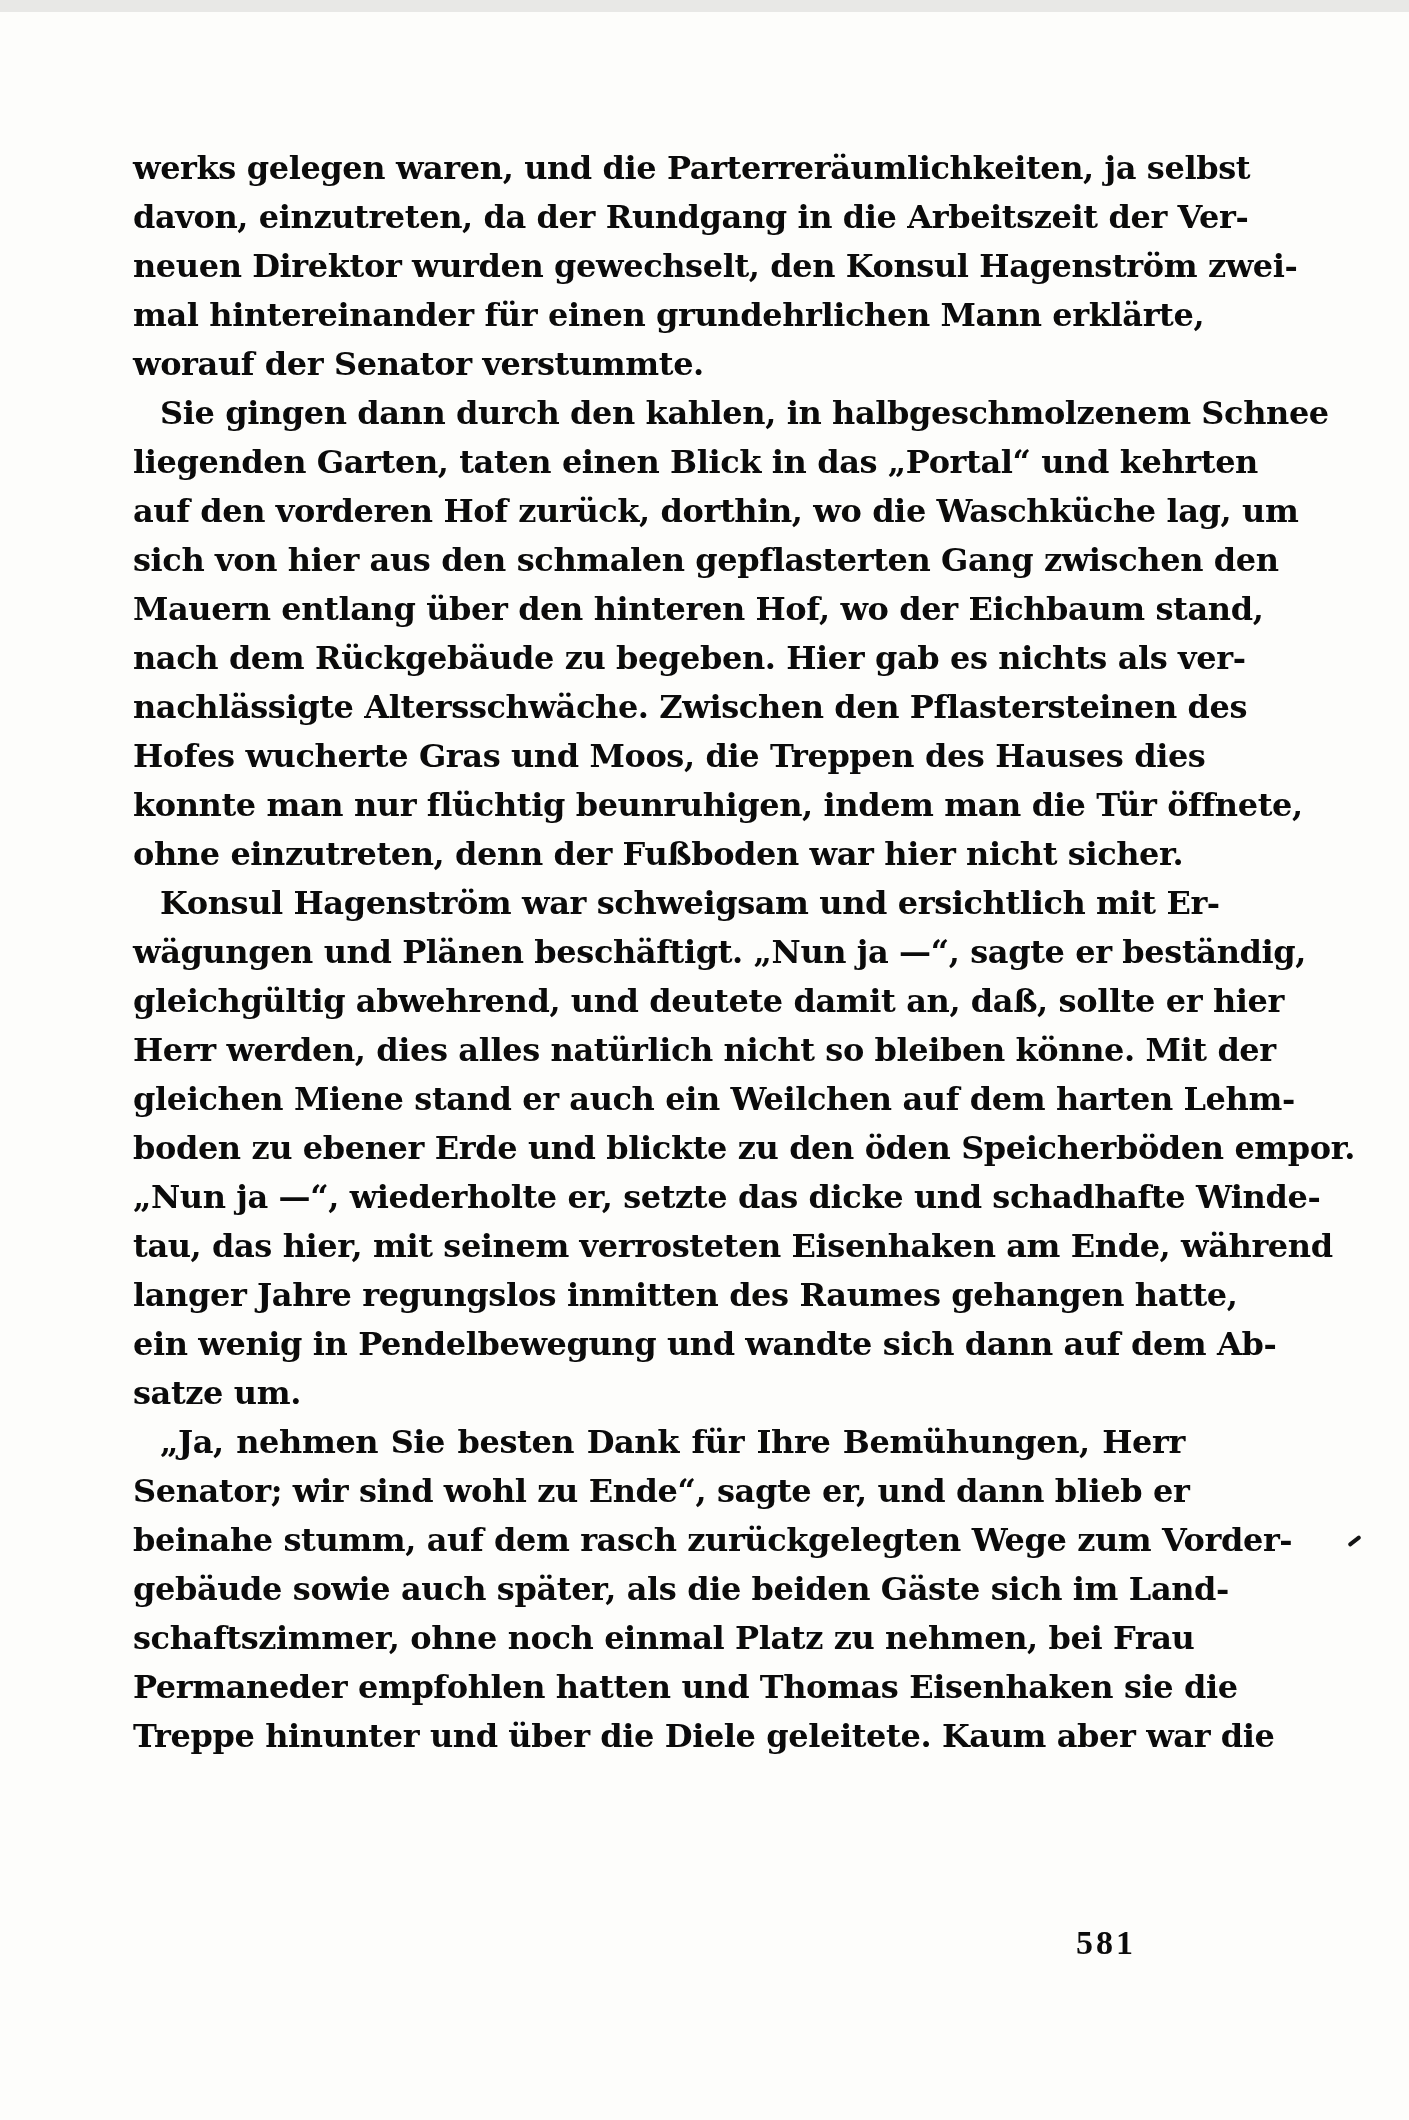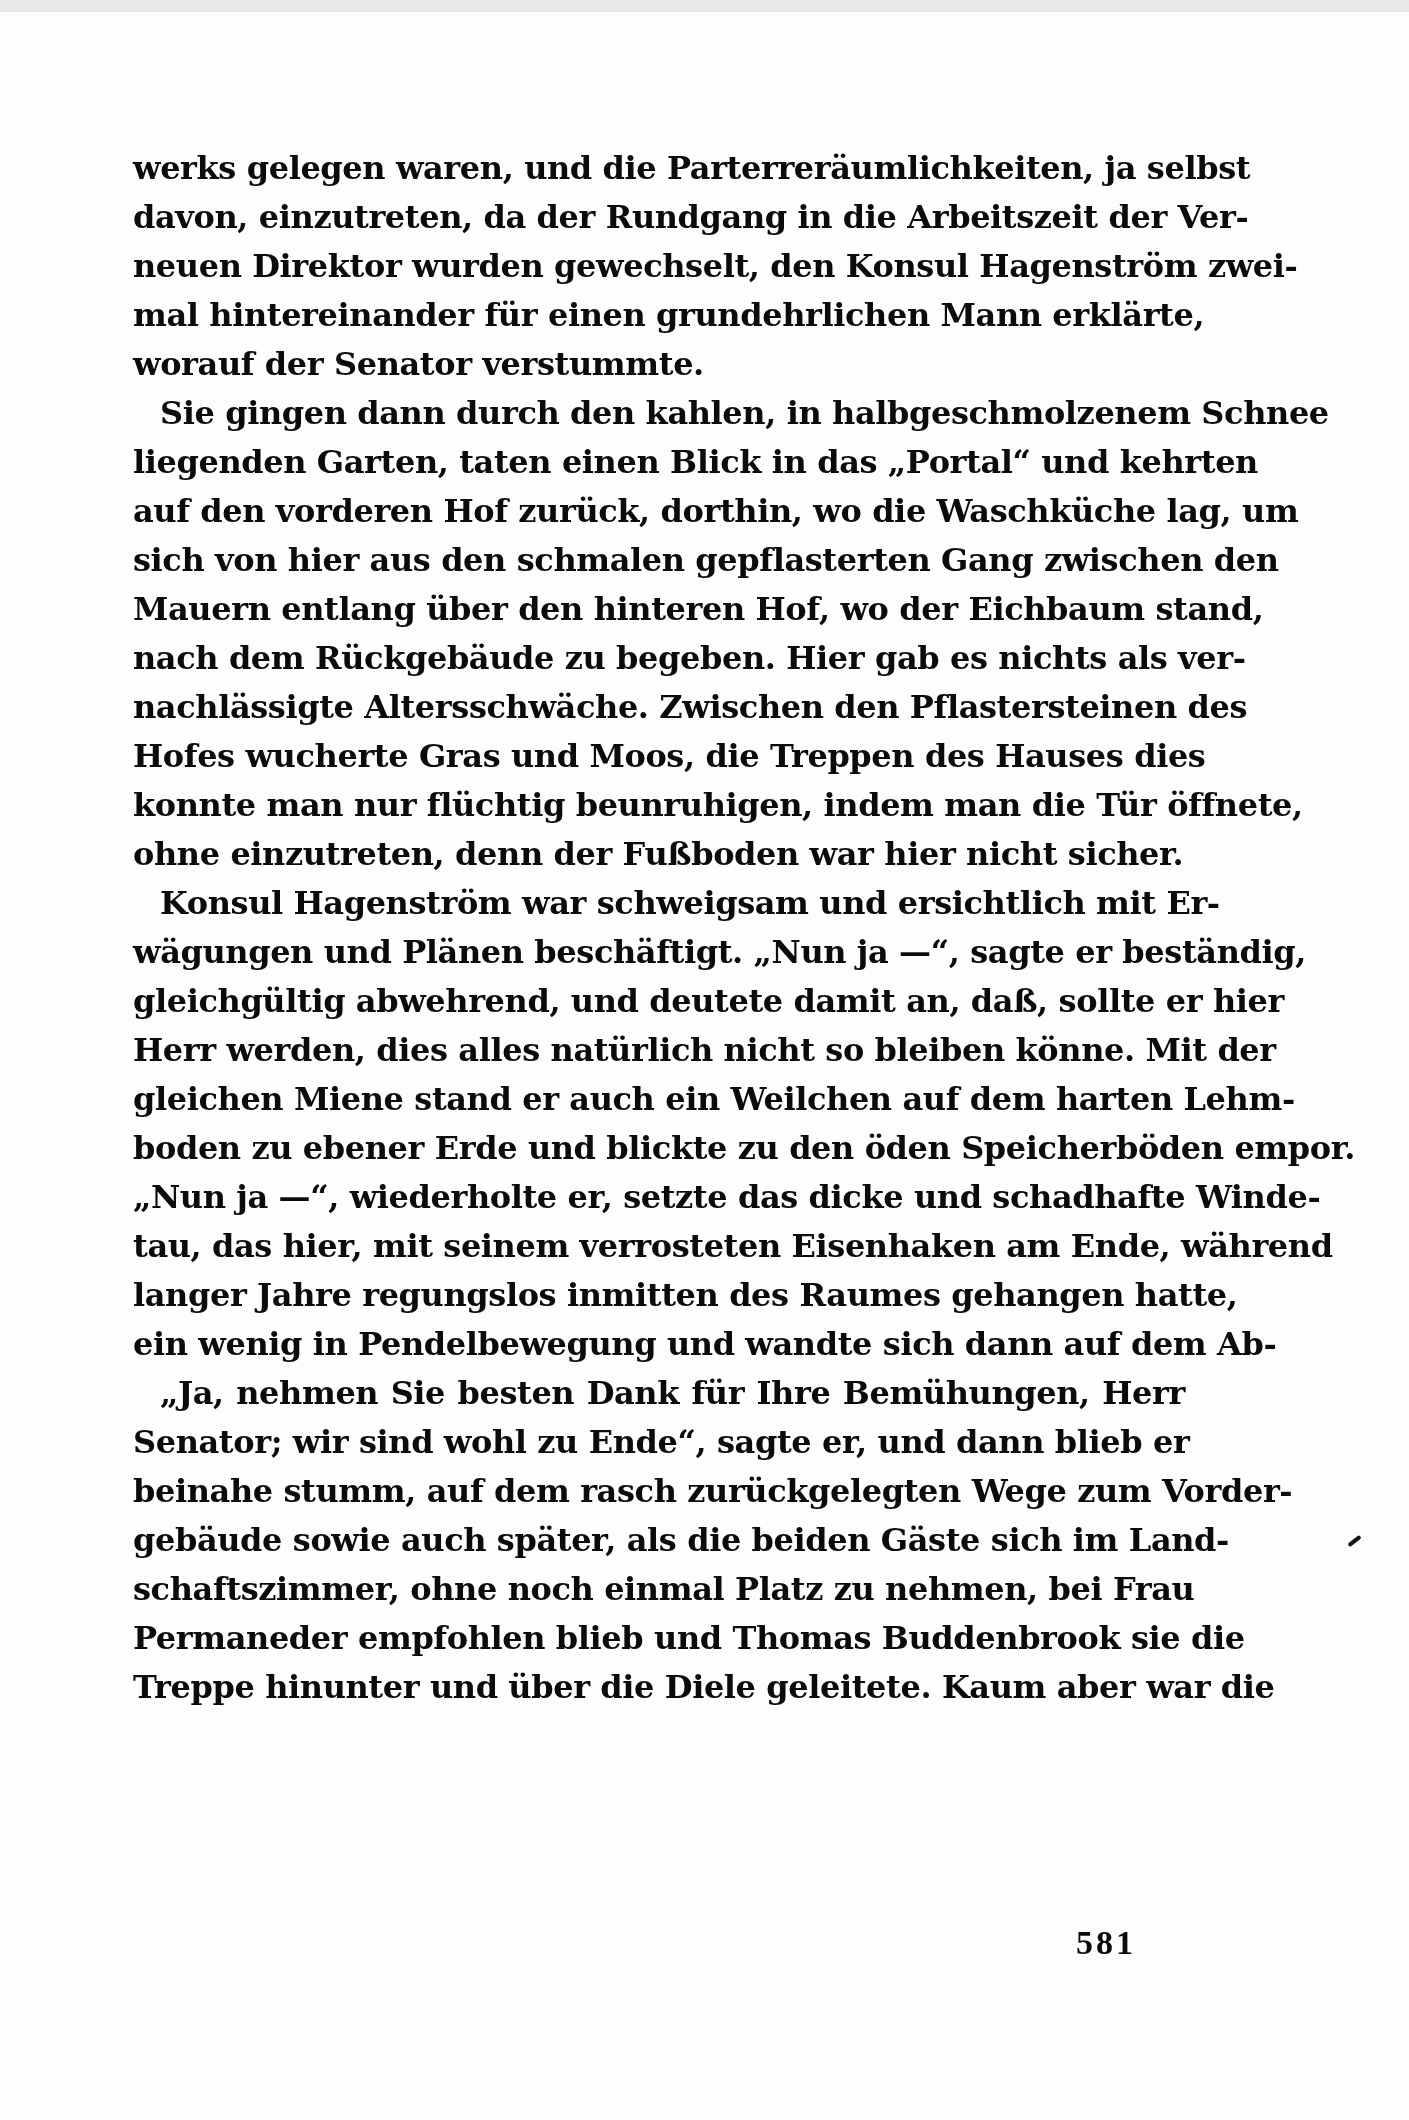--- a/index.html
+++ b/index.html
@@ -77,23 +77,24 @@
       <div class="line indent">Konsul Hagenström war schweigsam und ersichtlich mit Er-</div>
       <div class="line">wägungen und Plänen beschäftigt. „Nun ja —“, sagte er beständig,</div>
       <div class="line">gleichgültig abwehrend, und deutete damit an, daß, sollte er hier</div>
       <div class="line">Herr werden, dies alles natürlich nicht so bleiben könne. Mit der</div>
       <div class="line">gleichen Miene stand er auch ein Weilchen auf dem harten Lehm-</div>
       <div class="line">boden zu ebener Erde und blickte zu den öden Speicherböden empor.</div>
       <div class="line">„Nun ja —“, wiederholte er, setzte das dicke und schadhafte Winde-</div>
       <div class="line">tau, das hier, mit seinem verrosteten Eisenhaken am Ende, während</div>
       <div class="line">langer Jahre regungslos inmitten des Raumes gehangen hatte,</div>
       <div class="line">ein wenig in Pendelbewegung und wandte sich dann auf dem Ab-</div>
+      <div class="line flush">satze um.</div>
       <div class="line indent">„Ja, nehmen Sie besten Dank für Ihre Bemühungen, Herr</div>
       <div class="line">Senator; wir sind wohl zu Ende“, sagte er, und dann blieb er</div>
       <div class="line">beinahe stumm, auf dem rasch zurückgelegten Wege zum Vorder-</div>
       <div class="line">gebäude sowie auch später, als die beiden Gäste sich im Land-</div>
       <div class="line">schaftszimmer, ohne noch einmal Platz zu nehmen, bei Frau</div>
-      <div class="line">Permaneder empfohlen blieb und Thomas Buddenbrook sie die</div>
+      <div class="line">Permaneder empfohlen hatten und Thomas Eisenhaken sie die</div>
       <div class="line">Treppe hinunter und über die Diele geleitete. Kaum aber war die</div>
     </div>
   <div class="page-number">581</div>
   <div class="scan-speck"></div>
 </div>
 
 </body></html>

